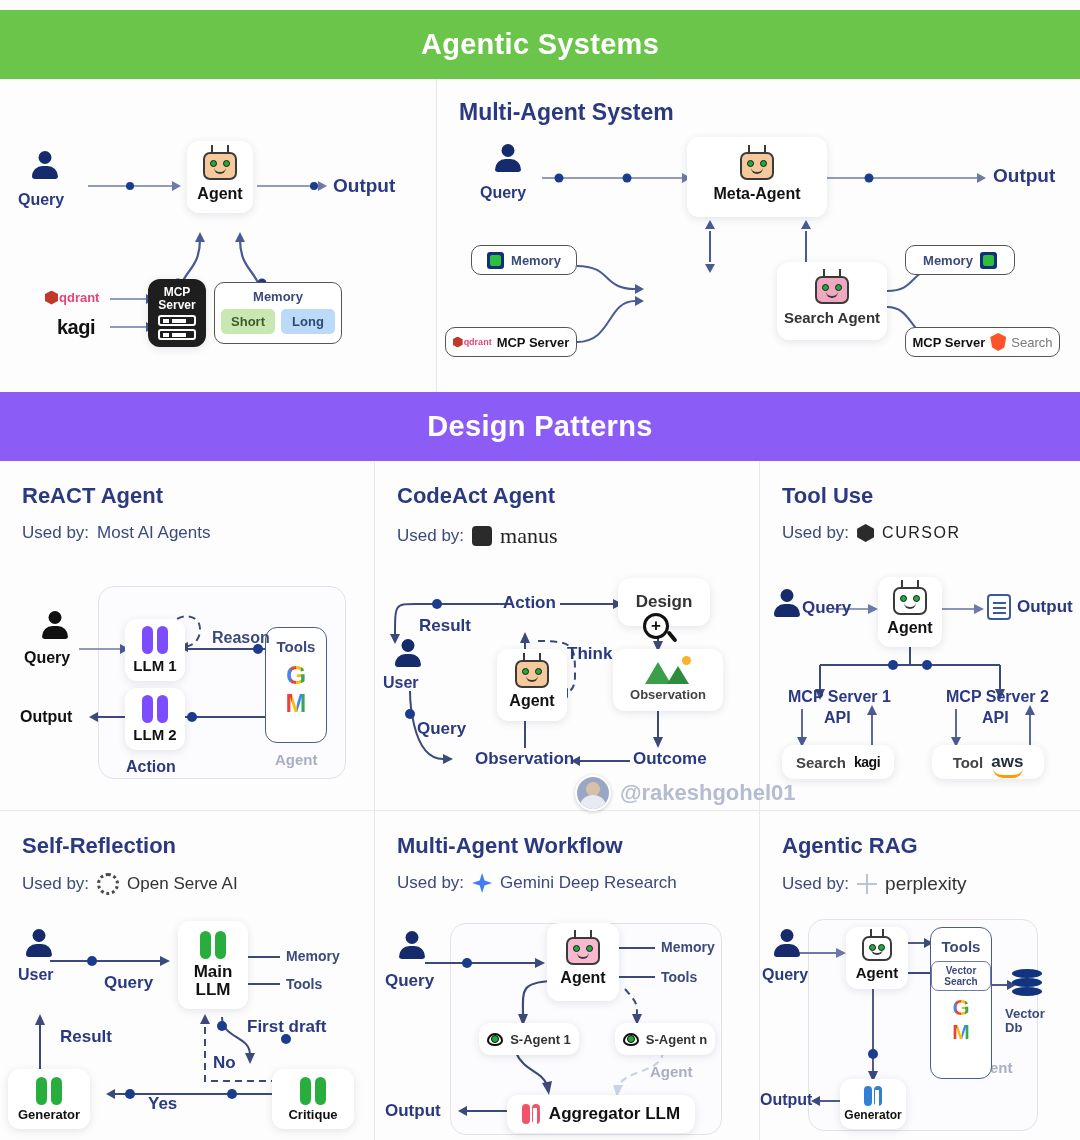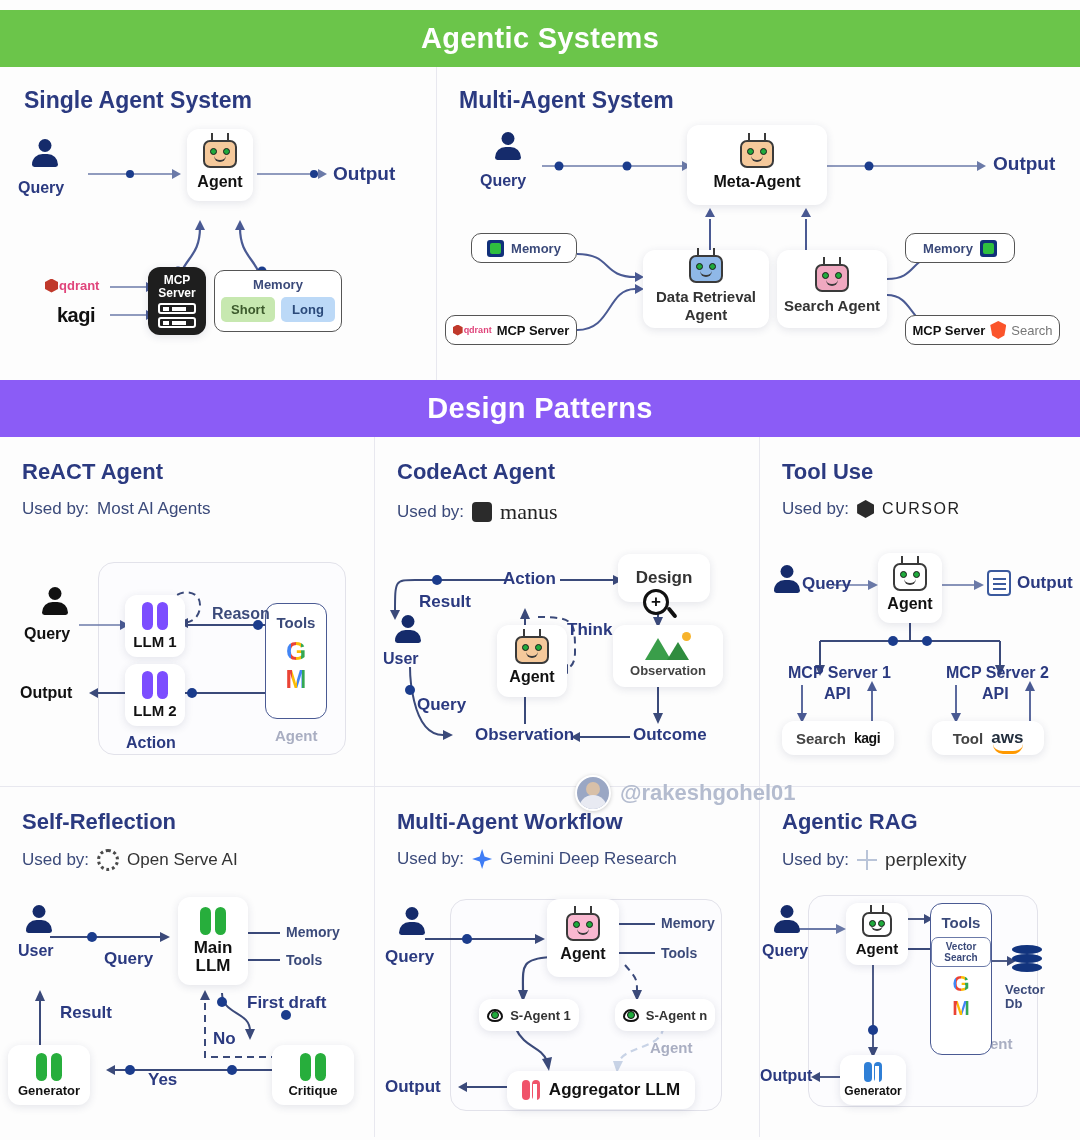--- a/index.html
+++ b/index.html
@@ -5,21 +5,21 @@
   * { box-sizing: border-box; margin: 0; padding: 0; }
   body {
     width: 1080px; height: 1140px;
     background: #fdfdfd;
     font-family: "Liberation Sans", sans-serif;
     color: #2b3a67;
     overflow: hidden;
     position: relative;
   }
   .banner {
-    height: 57px; display: flex; align-items: center; justify-content: center;
+    height: 69px; display: flex; align-items: center; justify-content: center;
     color: #ffffff; font-size: 29px; font-weight: bold; letter-spacing: .3px;
   }
   .banner.green { background: #6bc54a; margin-top: 10px; }
   .banner.purple { background: #8b5cf6; }
 
   .top-row { display: flex; height: 313px; }
   .top-left { width: 437px; border-right: 1px solid #e8e8ef; position: relative; }
   .top-right { flex: 1; position: relative; }
 
   .sec-title { font-size: 23px; font-weight: bold; color: #2b3a80; }
@@ -154,21 +154,20 @@
 </head>
 <body>
 
 <div class="banner green">
   <span>Agentic Systems</span>
 </div>
 
 <div class="top-row">
 
   <div class="top-left">
-    <div class="sec-title abs" style="left:24px; top:20px;">Single Agent System</div>
 
     <svg width="437" height="313">
       <line x1="88" y1="107" x2="172" y2="107" stroke="#6b7aa8" stroke-width="1.6"></line>
       <polygon points="172,102 181,107 172,112" fill="#6b7aa8"></polygon>
       <circle cx="130" cy="107" r="4" fill="#1b3c8c"></circle>
       <line x1="257" y1="107" x2="318" y2="107" stroke="#6b7aa8" stroke-width="1.6"></line>
       <polygon points="318,102 327,107 318,112" fill="#6b7aa8"></polygon>
       <circle cx="314" cy="107" r="4" fill="#1b3c8c"></circle>
       <path d="M178 225 C178 190 200 195 200 160" fill="none" stroke="#4a5a93" stroke-width="2.2"></path>
       <polygon points="195,163 200,153 205,163" fill="#4a5a93"></polygon>
@@ -277,28 +276,20 @@
     </div>
 
     <div class="card thin" style="left:8px; top:248px; width:132px; height:30px; flex-direction:row; gap:5px;">
       <span class="qdrant" style="font-size:9px;">
           <span class="hex" style="width:10px;height:11px;"></span>
           <span>qdrant</span>
         </span>
       <span class="lbl-sm" style="color:#111;">MCP Server</span>
     </div>
 
-    <div class="card" style="left:206px; top:183px; width:126px; height:78px;">
-      <div class="robot blue">
-          <div class="eye l"></div>
-          <div class="eye r"></div>
-          <div class="mouth"></div>
-        </div>
-      <div class="lbl-sm" style="margin-top:5px; font-size:15px; color:#333; line-height:1.15;">Data Retrieval Agent</div>
-    </div>
 
     <div class="card" style="left:340px; top:183px; width:110px; height:78px;">
       <div class="robot pink">
           <div class="eye l"></div>
           <div class="eye r"></div>
           <div class="mouth"></div>
         </div>
       <div class="lbl-sm" style="margin-top:5px; font-size:15px; color:#333;">Search Agent</div>
     </div>
 

